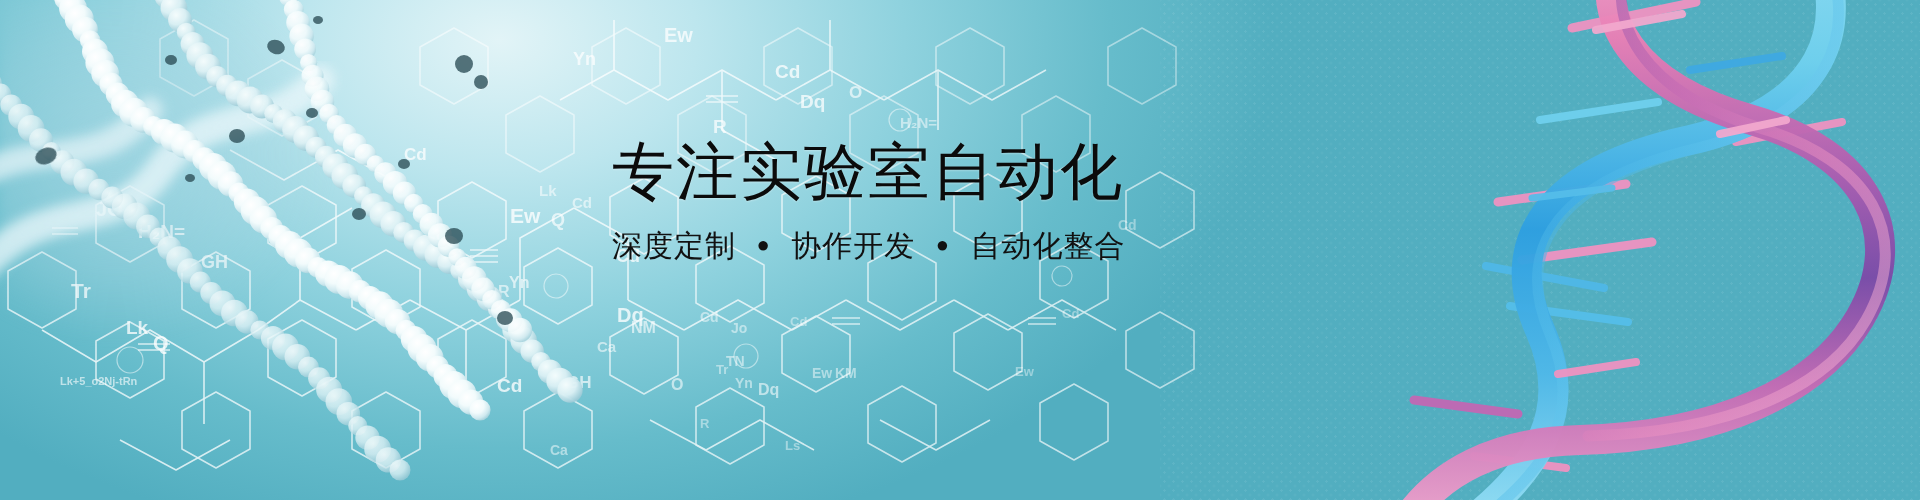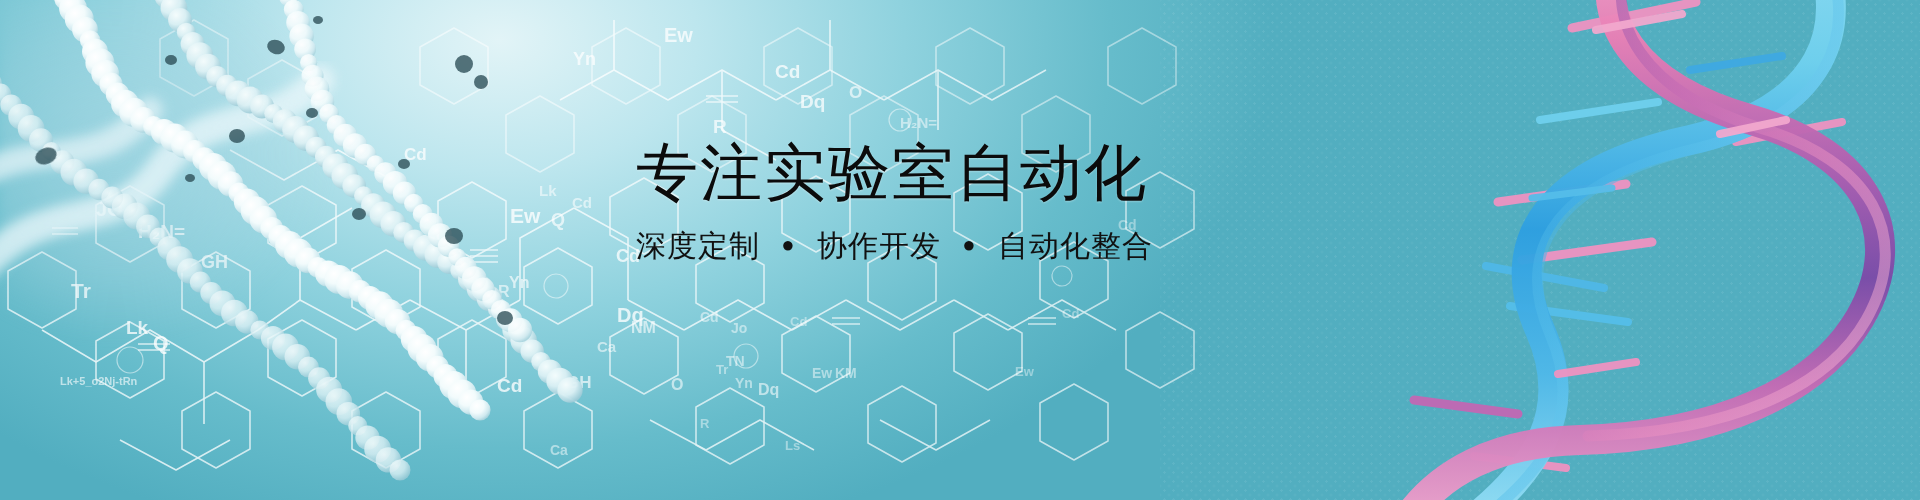--- a/index.html
+++ b/index.html
@@ -44,22 +44,23 @@
     background:radial-gradient(ellipse at 35% 45%, rgba(168,214,226,.55) 0%, rgba(168,214,226,.28) 45%, rgba(168,214,226,0) 72%);
     filter:blur(6px);
   }
 
   
   .helix{ position:absolute; right:-30px; top:-30px; width:560px; height:560px; }
   .helix svg{ width:100%; height:100%; display:block; }
 
   
   .copy{
-    position:absolute; left:636px; top:140px; width:720px;
+    position:absolute; left:612px; top:140px; width:720px;
     text-align:left;
+    font-family:Liberation Serif, serif;
   }
   .headline{
     font-size:62px; line-height:1.06;
     color:#0B0B0B; font-weight:400;
     letter-spacing:2px;
     text-shadow:0 1px 2px rgba(255,255,255,.30);
     white-space:nowrap;
   }
   .subline{
     margin-top:22px;

